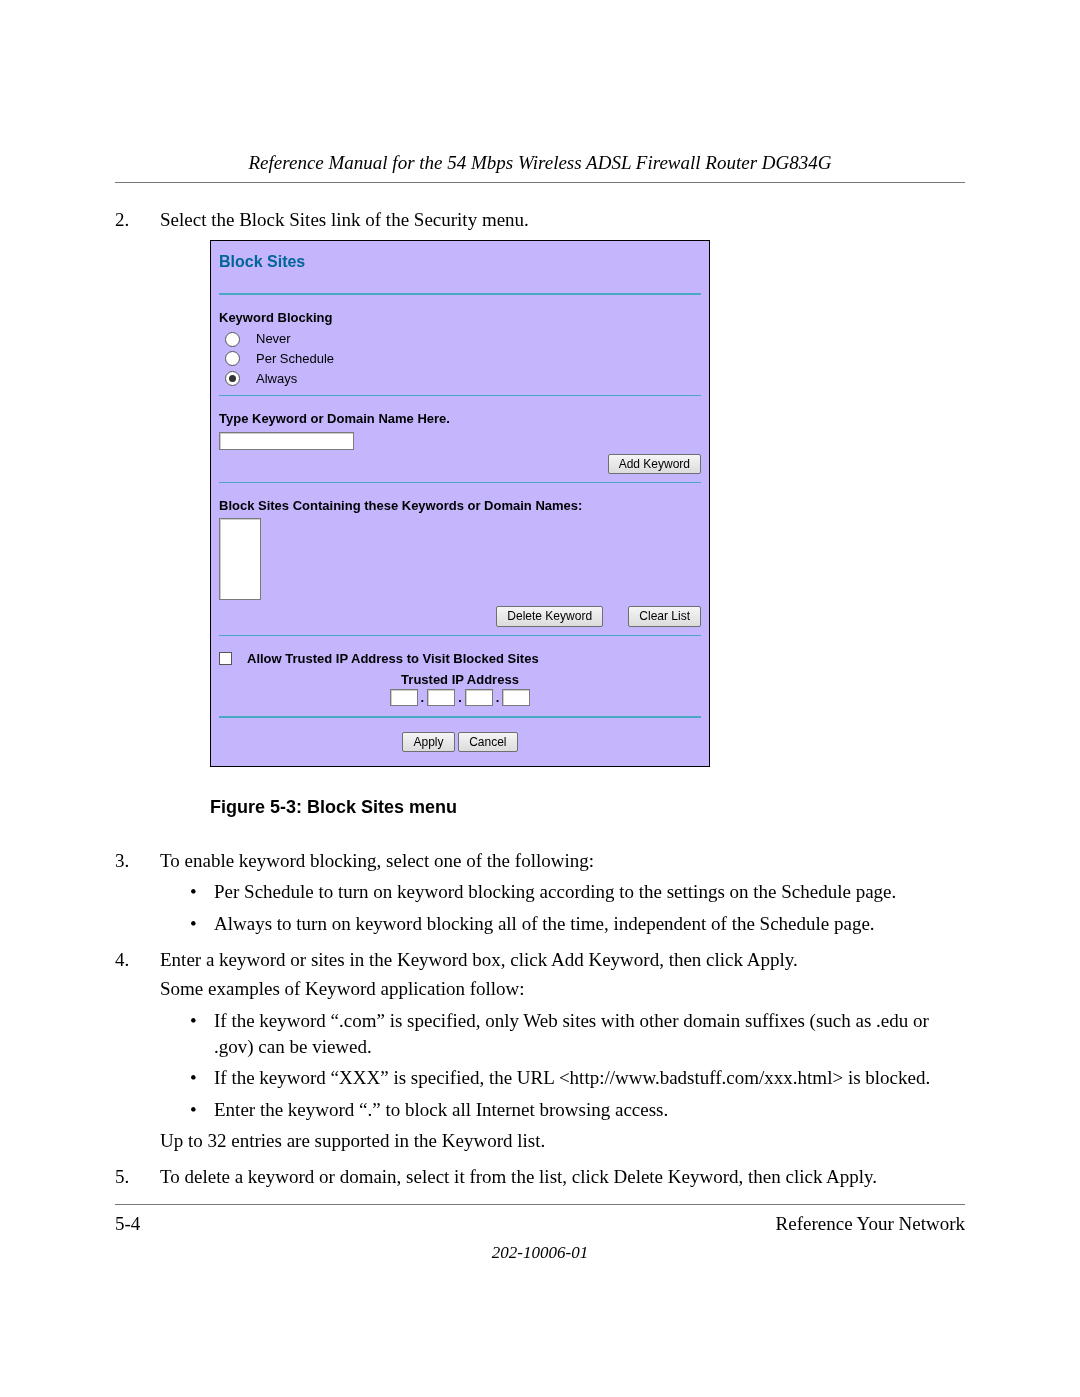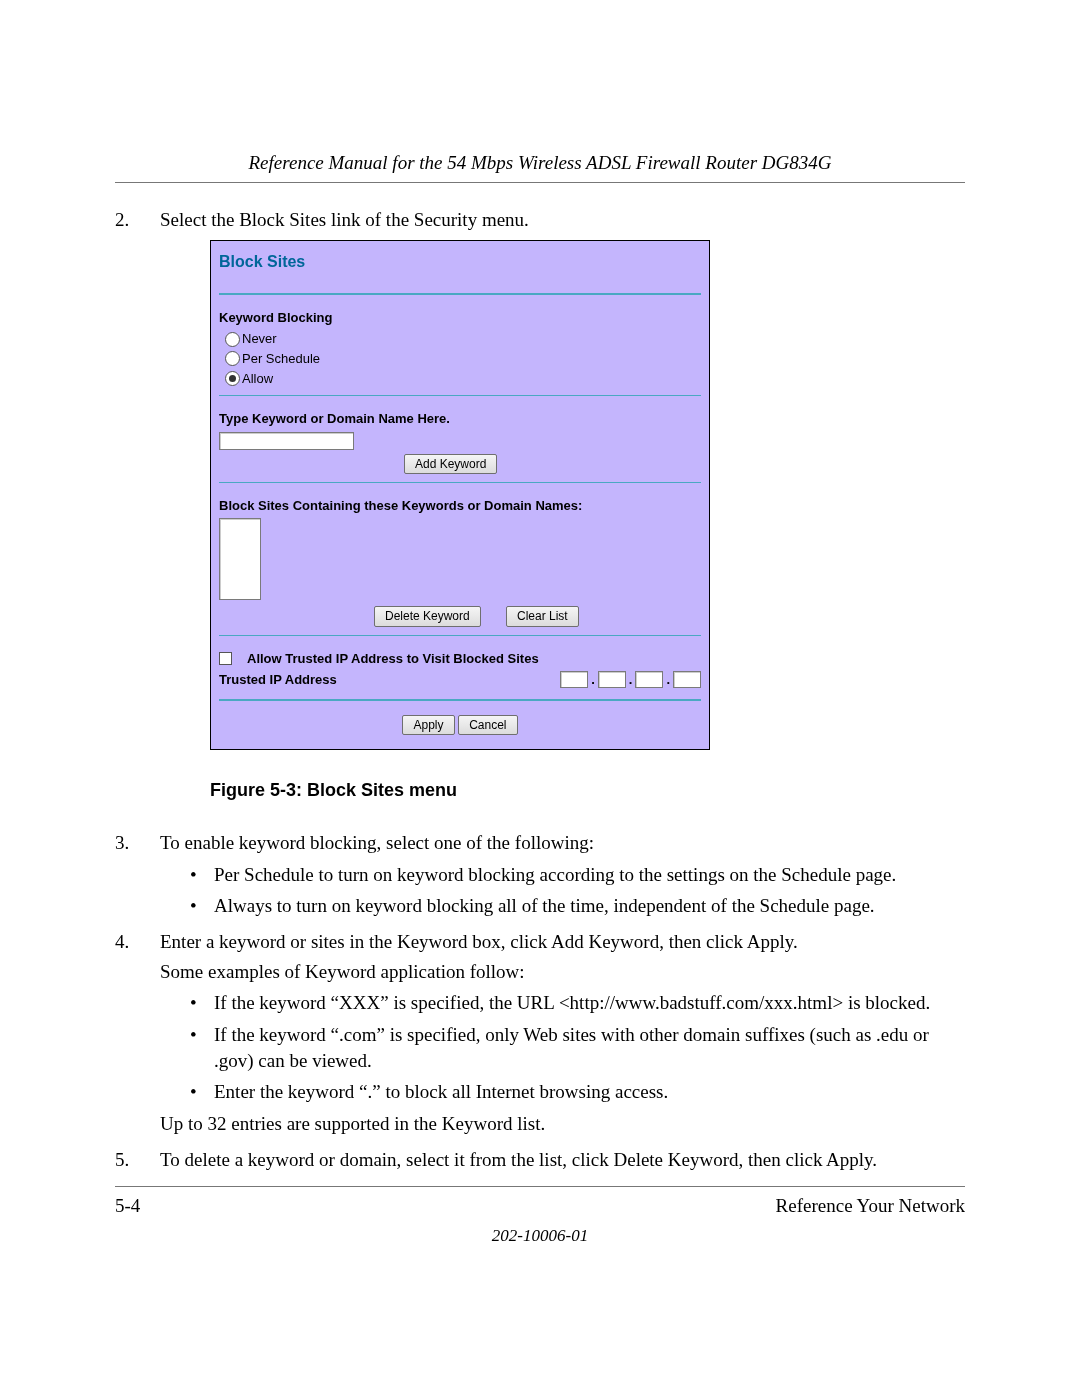--- a/index.html
+++ b/index.html
@@ -86,21 +86,21 @@
     font-size: 16px;
     margin-bottom: 20px;
   }
   .ui-hr {
     border: none;
     border-top: 2px solid #4aa8c2;
     margin: 8px 0 14px 0;
   }
   .ui-hr.thin { border-top: 1px solid #4aa8c2; }
   .ui-section-title { font-weight: bold; margin-bottom: 4px; }
-  .radio-row { display: flex; align-items: center; gap: 2px; margin: 2px 0 2px 6px; }
+  .radio-row { display: flex; align-items: center; gap: 16px; margin: 2px 0 2px 6px; }
   .radio {
     width: 13px; height: 13px; border: 1.5px solid #555; border-radius: 50%;
     display: inline-flex; align-items: center; justify-content: center;
     background: #fff; flex: 0 0 auto;
   }
   .radio.checked::after {
     content: ""; width: 7px; height: 7px; background: #333; border-radius: 50%;
   }
   .ui-label { font-size: 13px; }
   .ui-strong { font-weight: bold; font-size: 13px; margin: 10px 0 4px 0; }
@@ -116,34 +116,35 @@
   .ui-btn {
     display: inline-block;
     border: 1px solid #6f6f6f;
     background: linear-gradient(#f5f5f5, #dcdcdc);
     font-family: Arial, Helvetica, sans-serif;
     font-size: 12px;
     padding: 1px 10px;
     border-radius: 2px;
     color: #000;
   }
-  .btn-row { margin: 6px 0; }
+  .btn-row { margin: 6px 0; text-align: right; }
   .center { text-align: center; }
   .addkw-row { margin-top: 4px; margin-left: 185px; }
   .dcl-row { margin-left: 155px; }
   .trusted-row {
     display: flex; align-items: center; gap: 15px; margin: 6px 0 2px 0;
   }
   .checkbox {
     width: 13px; height: 13px; border: 1.5px solid #555; background: #fff;
     box-sizing: border-box; flex: 0 0 auto;
   }
   .ip-row {
     display: flex; align-items: center; justify-content: space-between;
     margin: 4px 0 10px 0;
+    flex-direction: column;
   }
   .ip-fields { display: flex; align-items: center; gap: 2px; }
   .ip-box { width: 28px; height: 17px; border: 1px solid #7a7a7a; background:#fff;
     box-shadow: inset 1px 1px 0 #ccc; box-sizing: border-box; }
   .dot { padding: 0 1px; font-weight: bold; }
 
   
   .foot-rule {
     border: none;
     border-top: 1px solid #777;
@@ -180,21 +181,21 @@
           <div class="radio-row">
             <span class="radio"></span>
             <span class="ui-label">Never</span>
           </div>
           <div class="radio-row">
             <span class="radio"></span>
             <span class="ui-label">Per Schedule</span>
           </div>
           <div class="radio-row">
             <span class="radio checked"></span>
-            <span class="ui-label">Allow</span>
+            <span class="ui-label">Always</span>
           </div>
 
           <hr class="ui-hr thin">
 
           <div class="ui-strong">Type Keyword or Domain Name Here.</div>
           <div class="text-input kw-input"></div>
           <div class="btn-row addkw-row">
             <span class="ui-btn">Add Keyword</span>
           </div>
 
@@ -245,22 +246,22 @@
         <li>Per Schedule to turn on keyword blocking according to the settings on the Schedule page.</li>
         <li>Always to turn on keyword blocking all of the time, independent of the Schedule page.</li>
       </ul>
     </li>
 
     <li>
       <span class="num">4.</span>
       <span>Enter a keyword or sites in the Keyword box, click Add Keyword, then click Apply.</span>
       <div class="para">Some examples of Keyword application follow:</div>
       <ul class="bul">
+        <li>If the keyword “.com” is specified, only Web sites with other domain suffixes (such as .edu or .gov) can be viewed.</li>
         <li>If the keyword “XXX” is specified, the URL &lt;http://www.badstuff.com/xxx.html&gt; is blocked.</li>
-        <li>If the keyword “.com” is specified, only Web sites with other domain suffixes (such as .edu or .gov) can be viewed.</li>
         <li>Enter the keyword “.” to block all Internet browsing access.</li>
       </ul>
       <div class="para">Up to 32 entries are supported in the Keyword list.</div>
     </li>
 
     <li>
       <span class="num">5.</span>
       <span>To delete a keyword or domain, select it from the list, click Delete Keyword, then click Apply.</span>
     </li>
   </ol>

